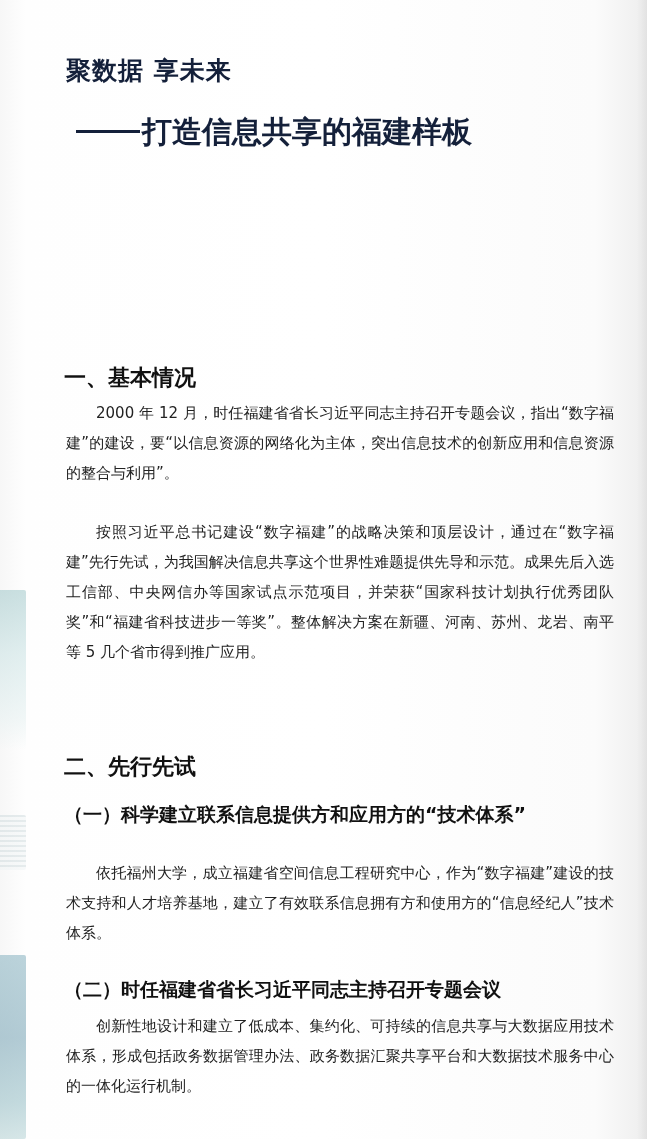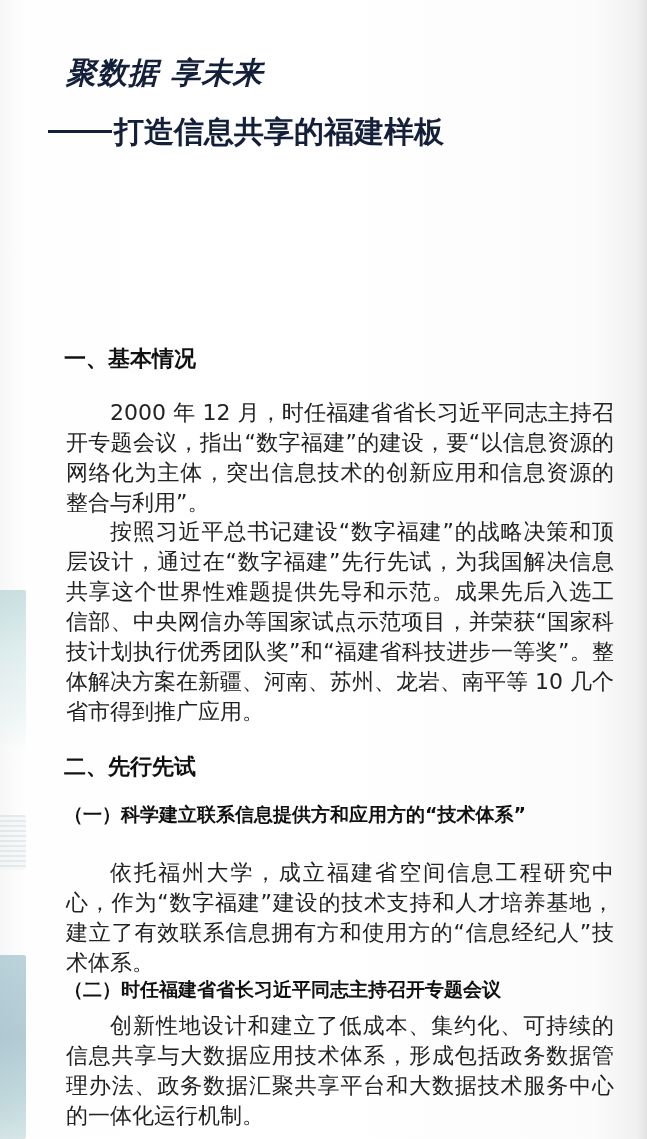--- a/index.html
+++ b/index.html
@@ -54,30 +54,29 @@
       background: linear-gradient(to right, rgba(0,0,0,0), rgba(0,0,0,0.05));
     }
 
     .title {
       position: absolute;
       left: 66px;
       top: 58px;
       margin: 0;
       font-family: "DejaVu Sans", sans-serif;
       font-weight: bold;
-      font-size: 30px;
+      font-size: 25px;
       letter-spacing: 1px;
       color: #14203a;
       line-height: 1;
       white-space: nowrap;
-      font-style: italic;
     }
     .subtitle {
       position: absolute;
-      left: 48px;
+      left: 76px;
       top: 117px;
       margin: 0;
       font-family: "DejaVu Sans", sans-serif;
       font-weight: bold;
       font-size: 30px;
       color: #14203a;
       line-height: 1;
       white-space: nowrap;
     }
     .subtitle .dash {
@@ -112,42 +111,42 @@
       color: #111;
       line-height: 1;
       white-space: nowrap;
     }
     .para {
       position: absolute;
       left: 66px;
       width: 548px;
       margin: 0;
       font-family: "DejaVu Sans", sans-serif;
-      font-size: 22px;
+      font-size: 15px;
       line-height: 30px;
       color: #222;
       text-align: justify;
       text-indent: 2em;
     }
   </style>
 </head>
 <body>
 
 <div class="page">
   <div class="edge-photo p1"></div>
   <div class="edge-photo p2"></div>
   <div class="edge-photo p3"></div>
   <div class="right-shade"></div>
 
   <h1 class="title">聚数据  享未来</h1>
   <h2 class="subtitle"><span class="dash"></span><span>打造信息共享的福建样板</span></h2>
 
-  <h2 class="h2" style="top:348px;text-align:center;">一、基本情况</h2>
+  <h2 class="h2" style="top:367px;text-align:center;">一、基本情况</h2>
   <p class="para" style="top:398px;">2000 年 12 月，时任福建省省长习近平同志主持召开专题会议，指出“数字福建”的建设，要“以信息资源的网络化为主体，突出信息技术的创新应用和信息资源的整合与利用”。</p>
-  <p class="para" style="top:517px;">按照习近平总书记建设“数字福建”的战略决策和顶层设计，通过在“数字福建”先行先试，为我国解决信息共享这个世界性难题提供先导和示范。成果先后入选工信部、中央网信办等国家试点示范项目，并荣获“国家科技计划执行优秀团队奖”和“福建省科技进步一等奖”。整体解决方案在新疆、河南、苏州、龙岩、南平等 10 几个省市得到推广应用。</p>
+  <p class="para" style="top:517px;">按照习近平总书记建设“数字福建”的战略决策和顶层设计，通过在“数字福建”先行先试，为我国解决信息共享这个世界性难题提供先导和示范。成果先后入选工信部、中央网信办等国家试点示范项目，并荣获“国家科技计划执行优秀团队奖”和“福建省科技进步一等奖”。整体解决方案在新疆、河南、苏州、龙岩、南平等 5 几个省市得到推广应用。</p>
 
   <h2 class="h2" style="top:756px;">二、先行先试</h2>
   <h3 class="h3" style="top:805px;">（一）科学建立联系信息提供方和应用方的“技术体系”</h3>
   <p class="para" style="top:838px;margin-top:20px;">依托福州大学，成立福建省空间信息工程研究中心，作为“数字福建”建设的技术支持和人才培养基地，建立了有效联系信息拥有方和使用方的“信息经纪人”技术体系。</p>
 
   <h3 class="h3" style="top:980px;">（二）时任福建省省长习近平同志主持召开专题会议</h3>
   <p class="para" style="top:1011px;">创新性地设计和建立了低成本、集约化、可持续的信息共享与大数据应用技术体系，形成包括政务数据管理办法、政务数据汇聚共享平台和大数据技术服务中心的一体化运行机制。</p>
 </div>
 
 </body></html>

